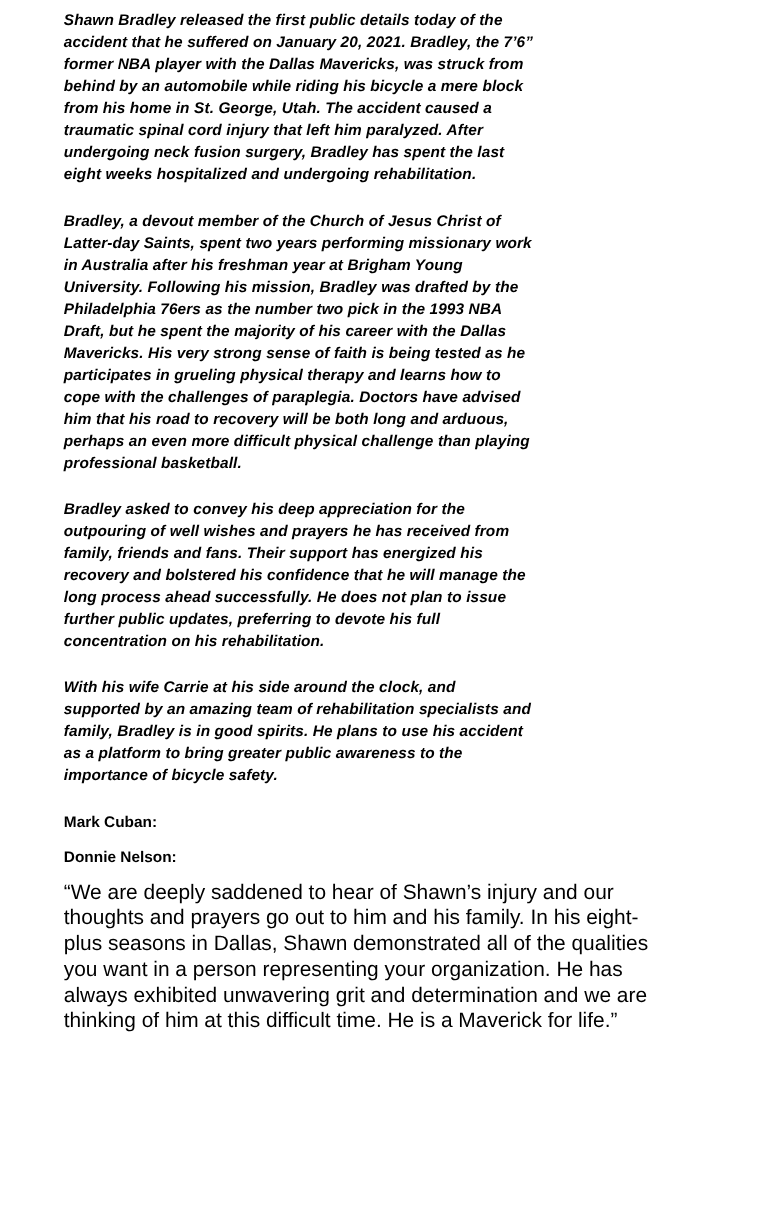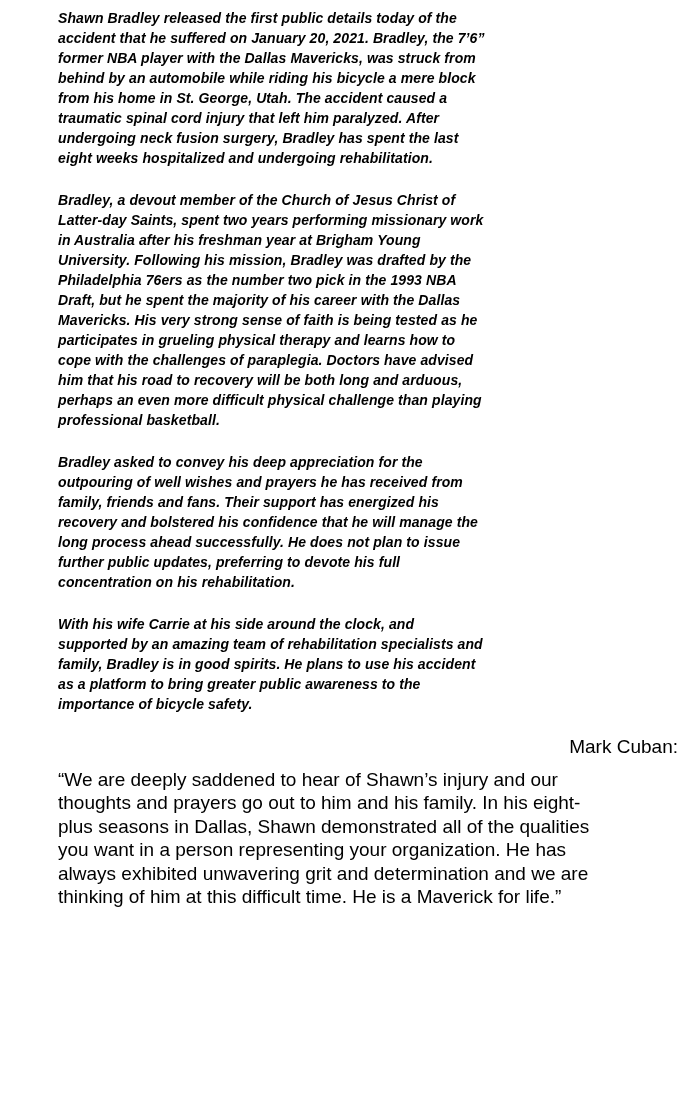--- a/index.html
+++ b/index.html
@@ -27,26 +27,25 @@
     line-height: 20px;
     letter-spacing: 0.1px;
     white-space: pre-line;
     margin: 0 0 22px 0;
     max-width: 620px;
   }
   .statements {
     margin-top: 8px;
   }
   .speaker-name {
-    font-weight: normal;
+    font-weight: bold;
     font-style: normal;
-    font-size: 19px;
+    font-size: 14px;
     line-height: 22px;
     margin: 0 0 10px 0;
-    text-align: right;
   }
   .speaker-quote {
     font-weight: normal;
     font-style: normal;
     font-size: 19px;
     line-height: 23.4px;
     white-space: pre-line;
     margin: 0 0 9px 0;
     max-width: 620px;
   }
@@ -87,20 +86,21 @@
     <p class="release-para">With his wife Carrie at his side around the clock, and
 supported by an amazing team of rehabilitation specialists and
 family, Bradley is in good spirits. He plans to use his accident
 as a platform to bring greater public awareness to the
 importance of bicycle safety.</p>
   </div>
 
   <div class="statements">
     <h3 class="speaker-name">Mark Cuban:</h3>
 
+    <h3 class="speaker-name">Donnie Nelson:</h3>
     <p class="speaker-quote">“We are deeply saddened to hear of Shawn’s injury and our
 thoughts and prayers go out to him and his family. In his eight-
 plus seasons in Dallas, Shawn demonstrated all of the qualities
 you want in a person representing your organization. He has
 always exhibited unwavering grit and determination and we are
 thinking of him at this difficult time. He is a Maverick for life.”</p>
   </div>
 
 </div>
 

